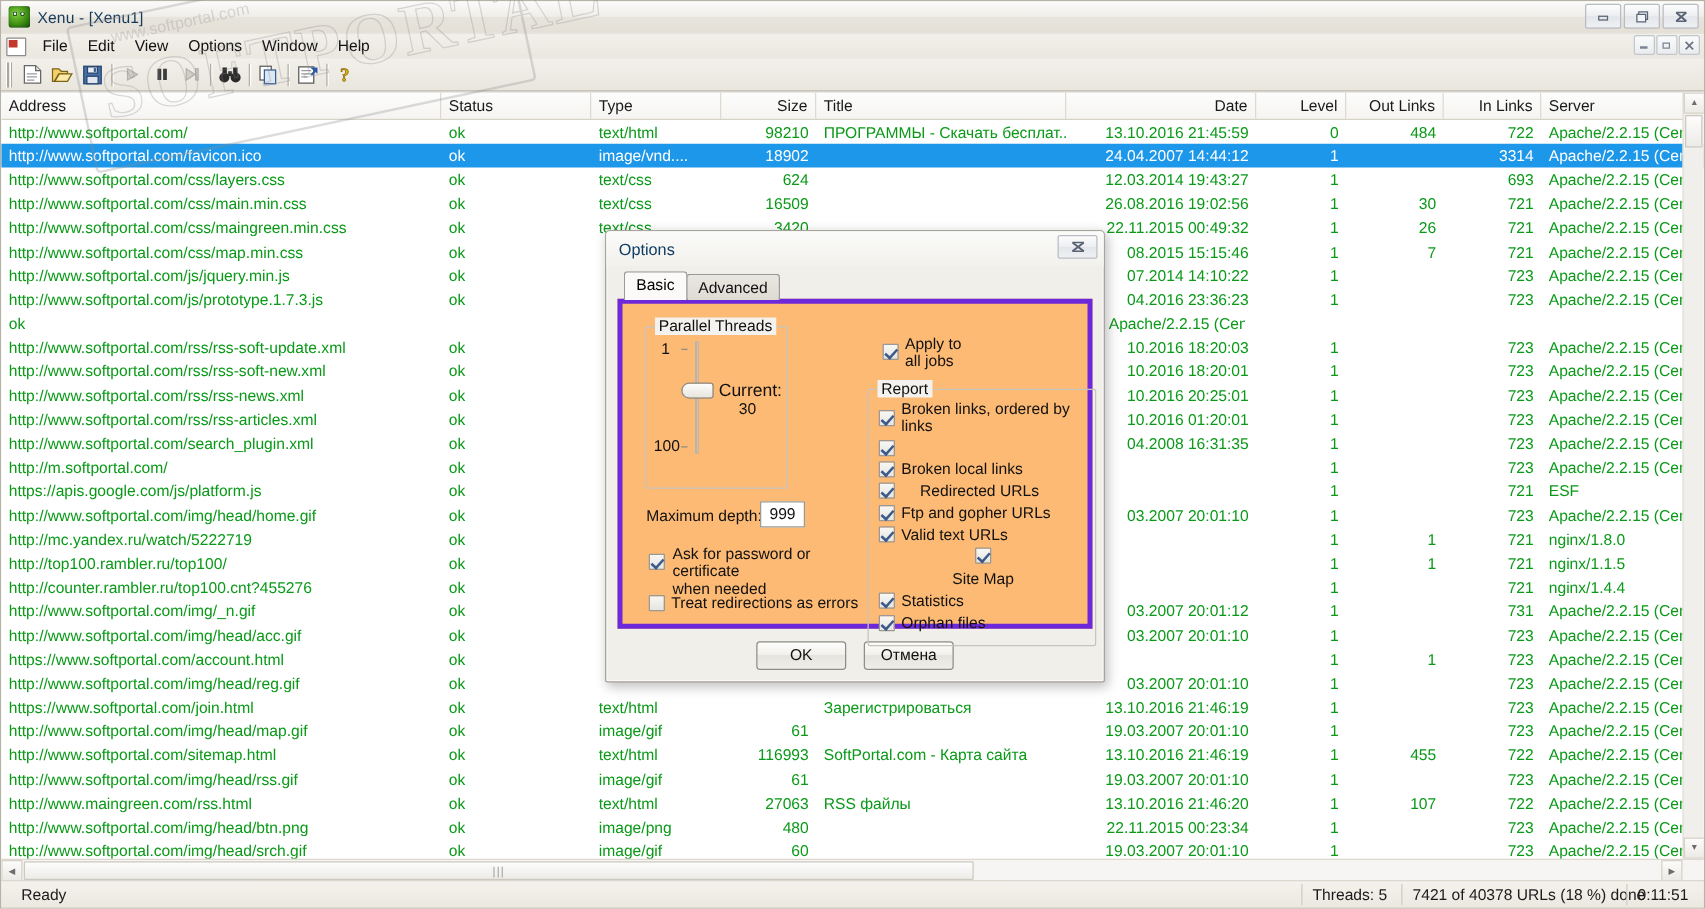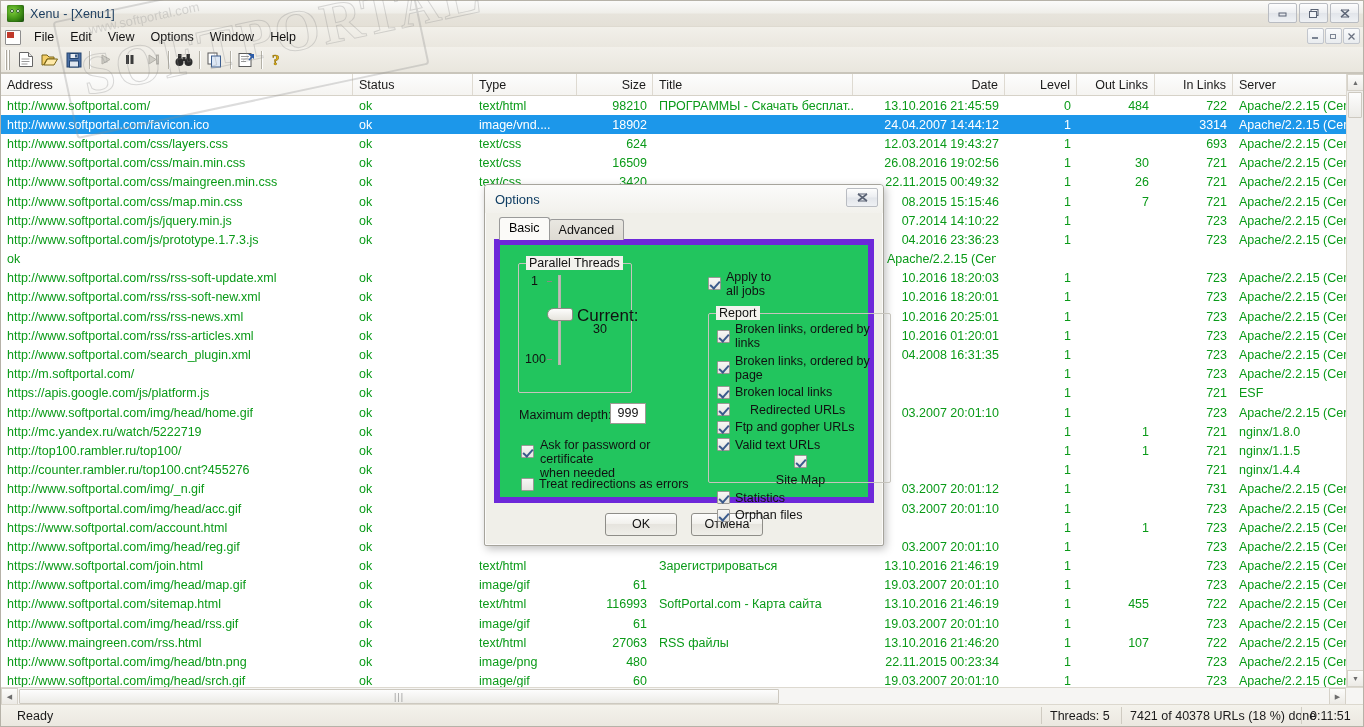--- a/index.html
+++ b/index.html
@@ -219,22 +219,22 @@
     margin-right:-1px;
     display:flex;align-items:center;
   }
   .tab.active{
     background:#fbfaf8; color:#000;
     position:relative; z-index:3;
     padding-bottom:4px; margin-top:-2px;
   }
   .tabpage{
     flex:1 1 auto;
-    border:6px solid #6d28d9;
-    background:#22c55e;
+    border:4px solid #6d28d9;
+    background:#fdba74;
     margin-top:-1px;
     position:relative;
   }
 
   .group{
     position:absolute;
     border:1px solid #c6c4bd;
     border-radius:2px;
   }
   .group > .gl{
@@ -914,21 +914,21 @@
 
           <span style="position:absolute;left:12px;top:10px;font-size:12.5px;color:#111;">1</span>
           <span style="position:absolute;left:6px;top:88px;font-size:12.5px;color:#111;">100</span>
 
           <div class="tickm" style="left:28px;top:17px;"></div>
           <div class="tickm" style="left:28px;top:95px;"></div>
 
           <div class="slider-track" style="left:39px;top:11px;height:90px;"></div>
           <div class="slider-thumb" style="left:28px;top:44px;"></div>
 
-          <span style="position:absolute;left:58px;top:42px;font-size:17px;color:#111;">Current:</span>
+          <span style="position:absolute;left:58px;top:42px;font-size:14px;color:#111;">Current:</span>
           <span style="position:absolute;left:74px;top:58px;font-size:12.5px;color:#111;">30</span>
         </div>
 
         <div style="position:absolute;left:19px;top:163px;font-size:12.5px;color:#111;">Maximum depth:</div>
         <div class="fieldbox" style="position:absolute;left:110px;top:158px;width:36px;height:21px;line-height:17px;">999</div>
 
         <div style="position:absolute;left:21px;top:193px;display:flex;align-items:flex-start;gap:6px;width:180px;">
           <div class="cb on" style="margin-top:7px;"></div>
           <div style="font-size:12.5px;color:#111;line-height:14px;">
             <div>Ask for password or certificate</div>
@@ -942,30 +942,29 @@
         </div>
 
         <div style="position:absolute;left:208px;top:25px;display:flex;align-items:flex-start;gap:5px;">
           <div class="cb on" style="margin-top:7px;"></div>
           <div style="font-size:12.5px;color:#111;line-height:14px;">
             <div>Apply to</div>
             <div>all jobs</div>
           </div>
         </div>
 
-        <div class="group" style="left:208px; top:68px; width:183px; height:170px;">
+        <div class="group" style="left:196px; top:68px; width:183px; height:206px;">
           <span class="gl">Report</span>
           <div id="report-items" style="position:absolute;left:8px;top:8px;right:6px;">
               <div class="cbrow" style="margin-bottom: 3.5px;">
                 <div class="cb on"></div>
                 <span>Broken links, ordered by links</span>
               </div>
               <div class="cbrow" style="margin-bottom: 3.5px;">
                 <div class="cb on"></div>
-                <span>Broken links, ordered by page</span>
               </div>
               <div class="cbrow" style="margin-bottom: 3.5px;">
                 <div class="cb on"></div>
                 <span>Broken local links</span>
               </div>
               <div class="cbrow" style="margin-bottom: 3.5px; gap: 20px;">
                 <div class="cb on"></div>
                 <span>Redirected URLs</span>
               </div>
               <div class="cbrow" style="margin-bottom: 3.5px;">

